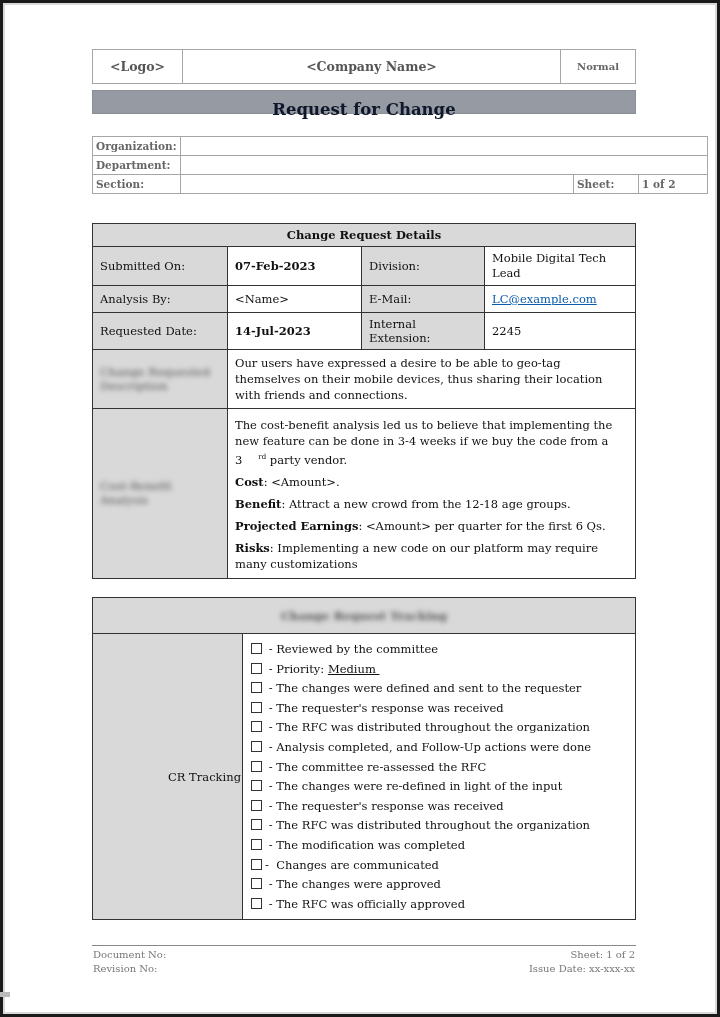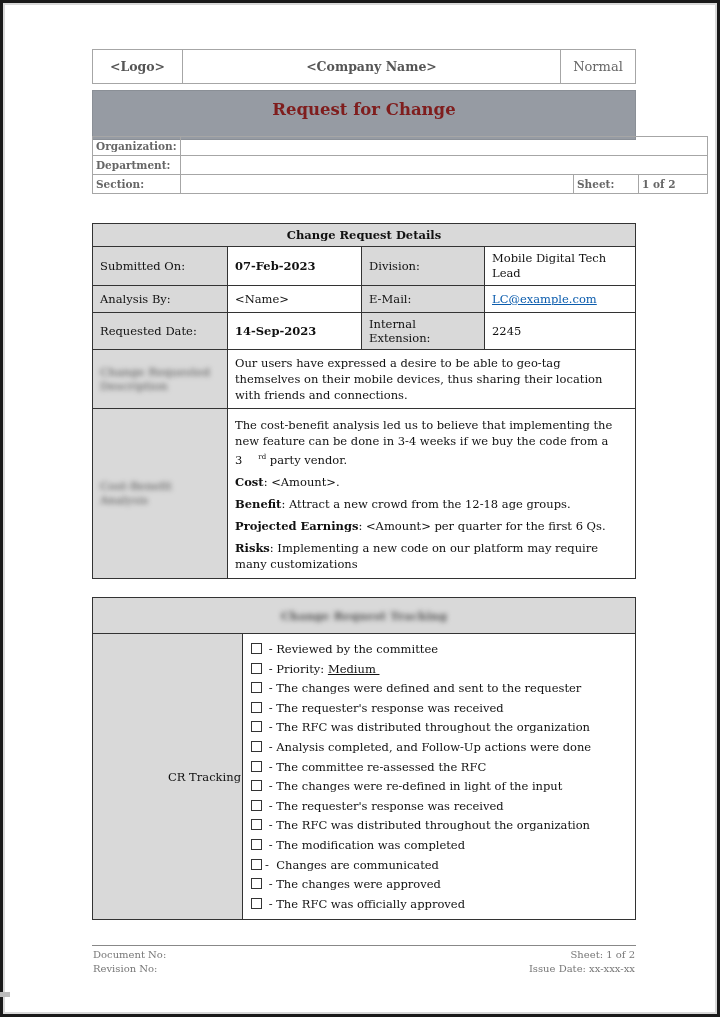--- a/index.html
+++ b/index.html
@@ -9,24 +9,24 @@
   }
   .page {
     position: absolute; left: 3px; top: 3px; width: 714px; height: 1011px;
     background: #ffffff; border: 2px solid #d9d9d9; box-sizing: border-box;
   }
   .abs { position: absolute; }
   table { border-collapse: collapse; }
   
   .hdr { left: 87px; top: 44px; width: 544px; height: 35px; }
   .hdr td { border: 1px solid #a6a6a6; text-align: center; font-weight: bold; color: #555; font-size: 12.5px; }
-  .hdr td.normal { font-weight: normal; font-size: 13px; color: #666; }
+  .hdr td.normal { font-weight: bold; font-size: 10px; color: #666; }
   .title-bar {
-    left: 87px; top: 85px; width: 544px; height: 50px; background: #969ba3;
-    color: #7f1d1d; font-weight: bold; font-size: 16.5px; text-align: center; line-height: 38px;
+    left: 87px; top: 85px; width: 544px; height: 24px; background: #969ba3;
+    color: #0f172a; font-weight: bold; font-size: 16.5px; text-align: center; line-height: 38px;
     border: 1px solid #8a8f96; box-sizing: border-box;
   }
   .meta { left: 87px; top: 131px; width: 616px; }
   .meta td { border: 1px solid #a6a6a6; height: 18px; padding: 0 3px; font-size: 10.5px; font-weight: bold; color: #666; }
   
   .details { left: 87px; top: 218px; width: 544px; }
   .details td { border: 1px solid #333; font-size: 11.5px; color: #111; padding: 4px 7px; vertical-align: middle; }
   .details .head { background: #d9d9d9; text-align: center; font-weight: bold; height: 22px; padding: 0; }
   .details .lbl { background: #d9d9d9; }
   .details .bold { font-weight: bold; }
@@ -99,21 +99,21 @@
       <td style="line-height:15px">Mobile Digital Tech Lead</td>
     </tr>
     <tr style="height:27px">
       <td class="lbl">Analysis By:</td>
       <td>&lt;Name&gt;</td>
       <td class="lbl">E-Mail:</td>
       <td><a>LC@example.com</a></td>
     </tr>
     <tr style="height:32px">
       <td class="lbl">Requested Date:</td>
-      <td class="bold">14-Sep-2023</td>
+      <td class="bold">14-Jul-2023</td>
       <td class="lbl">Internal Extension:</td>
       <td>2245</td>
     </tr>
     <tr style="height:59px">
       <td class="lbl"><span class="blur">Change Requested Description</span></td>
       <td colspan="3" style="line-height:16px">Our users have expressed a desire to be able to geo-tag themselves on their mobile devices, thus sharing their location with friends and connections.</td>
     </tr>
     <tr>
       <td class="lbl"><span class="blur">Cost-Benefit Analysis</span></td>
       <td colspan="3" style="padding-top:8px; padding-bottom:6px">

